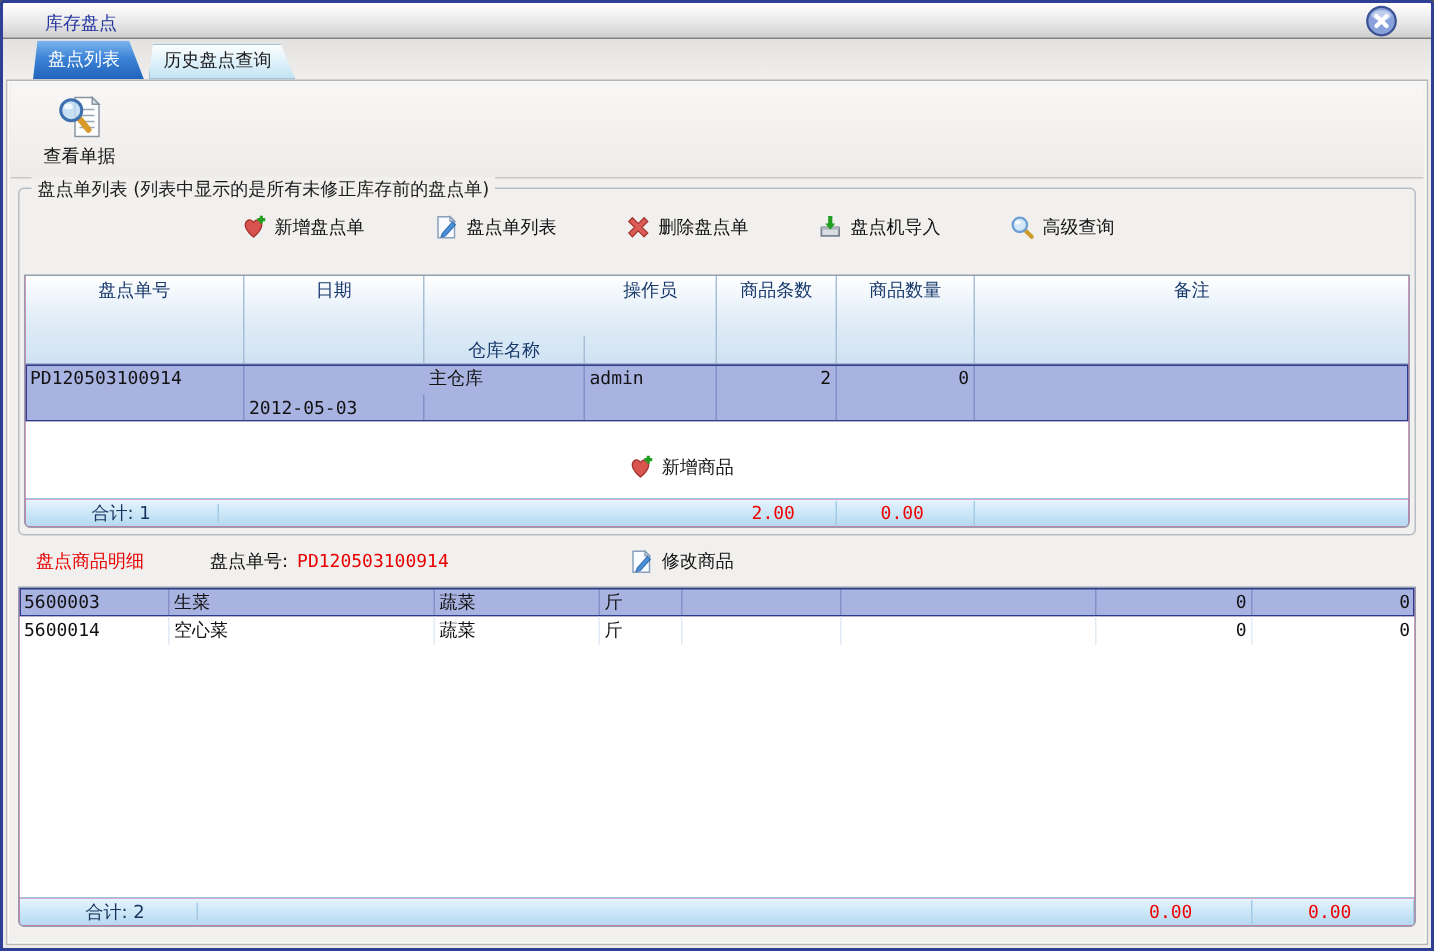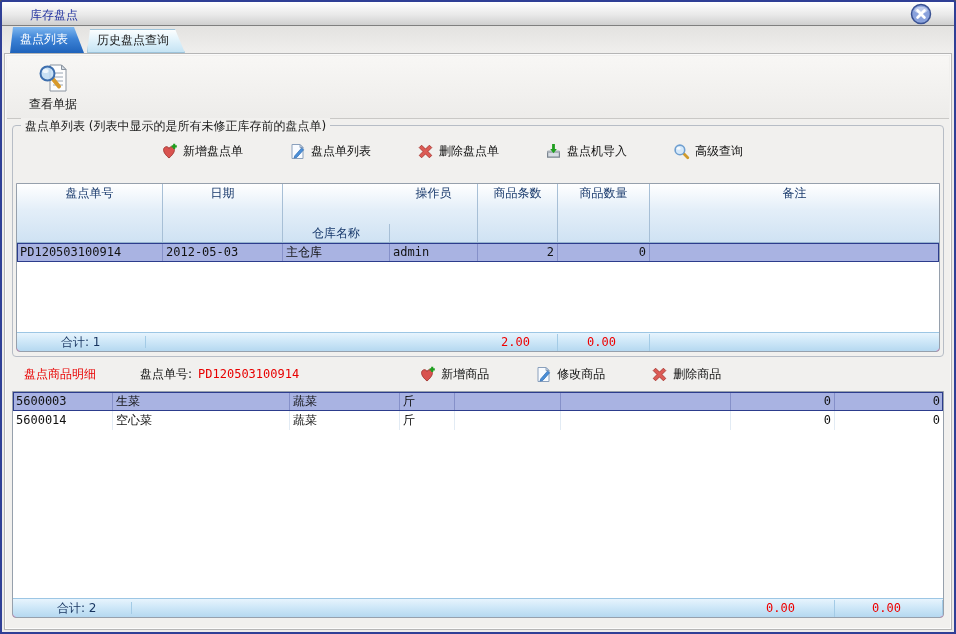--- a/index.html
+++ b/index.html
@@ -4,21 +4,21 @@
 <style>
   html,body{margin:0;padding:0;background:#555;}
   *{box-sizing:border-box;}
   .window{position:relative;width:956px;height:634px;background:#ecebe9;border:2px solid #2f3f96;border-radius:3px 3px 0 0;font-family:"DejaVu Sans","Liberation Sans",sans-serif;font-size:12px;color:#111;overflow:hidden;}
   
   .titlebar{position:relative;height:24px;background:linear-gradient(#ffffff,#e9e9e9 55%,#cfcfcf);border-bottom:1px solid #7f7f7f;}
   .wtitle{position:absolute;left:28px;top:5px;color:#2434a0;}
   .closebtn{position:absolute;right:22px;top:1px;width:22px;height:22px;cursor:pointer;}
   .closebtn svg{width:22px;height:22px;}
   
-  .tabstrip{position:relative;height:27px;display:flex;align-items:flex-end;padding-left:8px;background:linear-gradient(#e3e2e0,#f0efed);}
+  .tabstrip{position:relative;height:27px;display:flex;align-items:flex-end;padding-left:20px;background:linear-gradient(#e3e2e0,#f0efed);}
   .tab{position:relative;padding:0 16px 0 10px;margin-right:3px;white-space:nowrap;clip-path:polygon(3px 0,calc(100% - 10px) 0,100% 100%,0 100%);cursor:pointer;}
   .tab.active{height:26px;line-height:25px;background:linear-gradient(#7db6ef,#3d83d6 45%,#1f63bb);color:#fff;}
   .tab.inactive{height:24px;line-height:23px;background:linear-gradient(#feffff,#dcf0fa 55%,#c3e2f3);color:#1a1a1a;box-shadow:inset 0 0 0 1px #9dc3da;}
   
   .panel{position:absolute;left:3px;right:3px;top:52px;bottom:3px;background:#f1f0ee;border:1px solid #fbfbfb;box-shadow:0 0 0 1px #b5b5b5;}
   
   .toolbar{position:absolute;top:1px;left:1px;right:1px;height:63px;display:flex;align-items:flex-start;gap:18px;padding:4px 0 0 16px;background:linear-gradient(#f8f7f5,#edecea);border-bottom:1px solid #c9c8c6;}
   .tbtn{display:flex;flex-direction:column;align-items:center;gap:1px;padding:2px 6px;cursor:pointer;}
   .tbtn .ic svg{width:33px;height:33px;display:block;}
   .tbtn span.lbl{font-size:12px;color:#111;}
@@ -44,21 +44,21 @@
   .tfill{flex:1;background:#fff;}
   .sumbar{position:relative;flex:0 0 19px;background:linear-gradient(#e7f4fd,#cfe8f8 45%,#b5d8f0);border-top:1px solid #9cc6e4;border-radius:0 0 3px 3px;font-family:"DejaVu Sans Mono","DejaVu Sans",sans-serif;}
   .sumlabel{position:absolute;left:44px;top:1px;line-height:17px;color:#16335f;font-family:"DejaVu Sans","Liberation Sans",sans-serif;}
   .sumcell{position:absolute;top:1px;line-height:17px;text-align:center;padding-right:4px;color:#ee0000;border-right:1px solid #a3cbe6;}
   .sumdiv{position:absolute;top:3px;bottom:3px;width:1px;background:#a3cbe6;}
   
   .detailbar{position:absolute;top:305px;left:6px;right:6px;height:28px;display:flex;align-items:center;}
   .detail-title{color:#e80000;margin-left:12px;}
   .order-label{margin-left:44px;color:#111;}
   .order-no{color:#e80000;margin-left:6px;font-family:"DejaVu Sans Mono","DejaVu Sans",sans-serif;}
-  .detail-actions{display:flex;gap:46px;margin-left:120px;}
+  .detail-actions{display:flex;gap:46px;margin-left:120px;flex-direction:column;}
 </style>
 </head>
 <body>
 
 <div class="window">
   <div class="titlebar">
     <span class="wtitle">库存盘点</span>
     <span class="closebtn"><svg viewBox="0 0 22 22">
           <circle cx="11" cy="11" r="9.5" fill="#8aa2dc" stroke="#3a5293" stroke-width="1.5"></circle>
           <ellipse cx="11" cy="7.2" rx="6.5" ry="3.4" fill="#ffffff" opacity="0.45"></ellipse>
@@ -148,21 +148,21 @@
             <div class="th" style="width: 146px;">盘点单号</div>
             <div class="th" style="width: 120px;">日期</div>
             <div class="th" style="width: 107px; margin-top: 40px;">仓库名称</div>
             <div class="th" style="width: 88px;">操作员</div>
             <div class="th" style="width: 80px;">商品条数</div>
             <div class="th" style="width: 92px;">商品数量</div>
             <div class="th lastc" style="flex: 1 1 0%;">备注</div>
           </div>
           <div class="tr selected">
             <div class="td" style="width: 146px;">PD120503100914</div>
-            <div class="td" style="width: 120px;">2012-05-03</div>
+            <div class="td" style="width: 120px; margin-top: 20px;">2012-05-03</div>
             <div class="td" style="width: 107px;">主仓库</div>
             <div class="td" style="width: 88px;">admin</div>
             <div class="td num" style="width: 80px;">2</div>
             <div class="td num" style="width: 92px;">0</div>
             <div class="td lastc" style="flex: 1 1 0%;"></div>
           </div>
           <div class="tfill"></div>
           <div class="sumbar">
             <span class="sumlabel">合计: 1</span>
             <span class="sumdiv" style="left: 128px;"></span>

